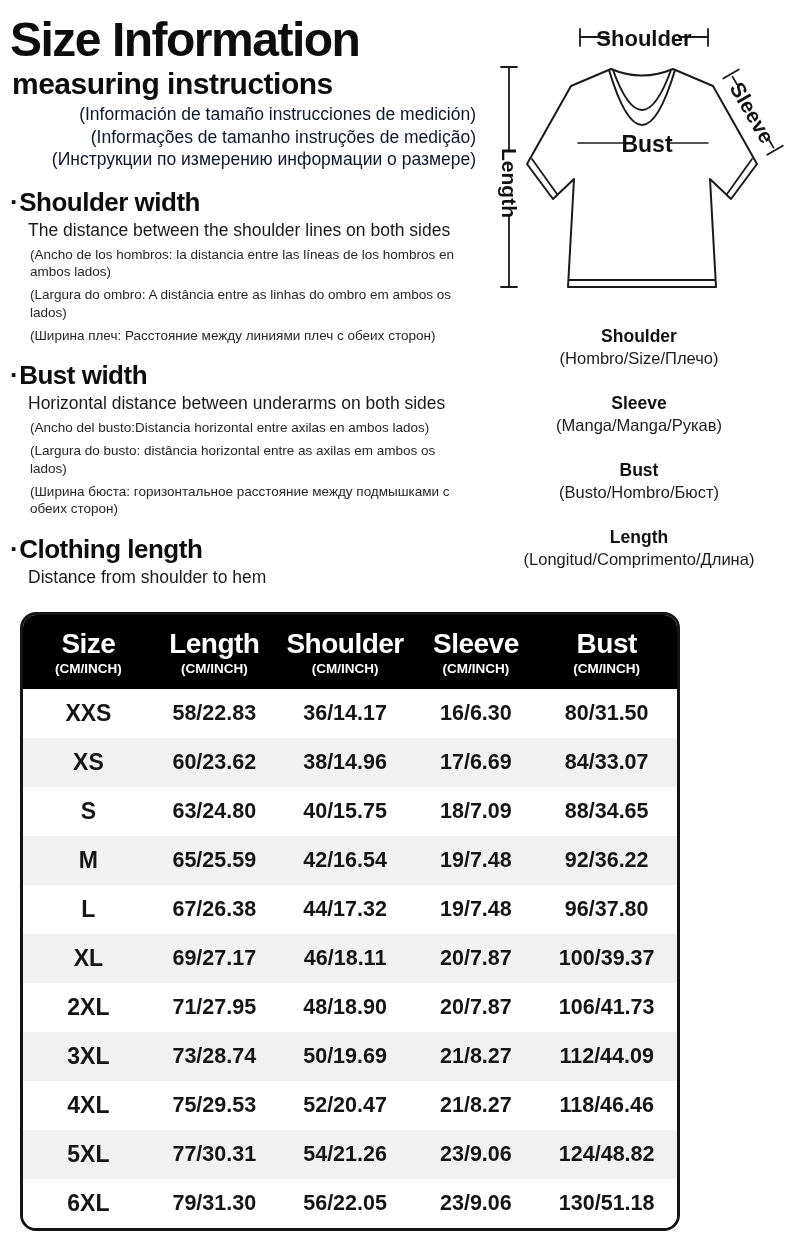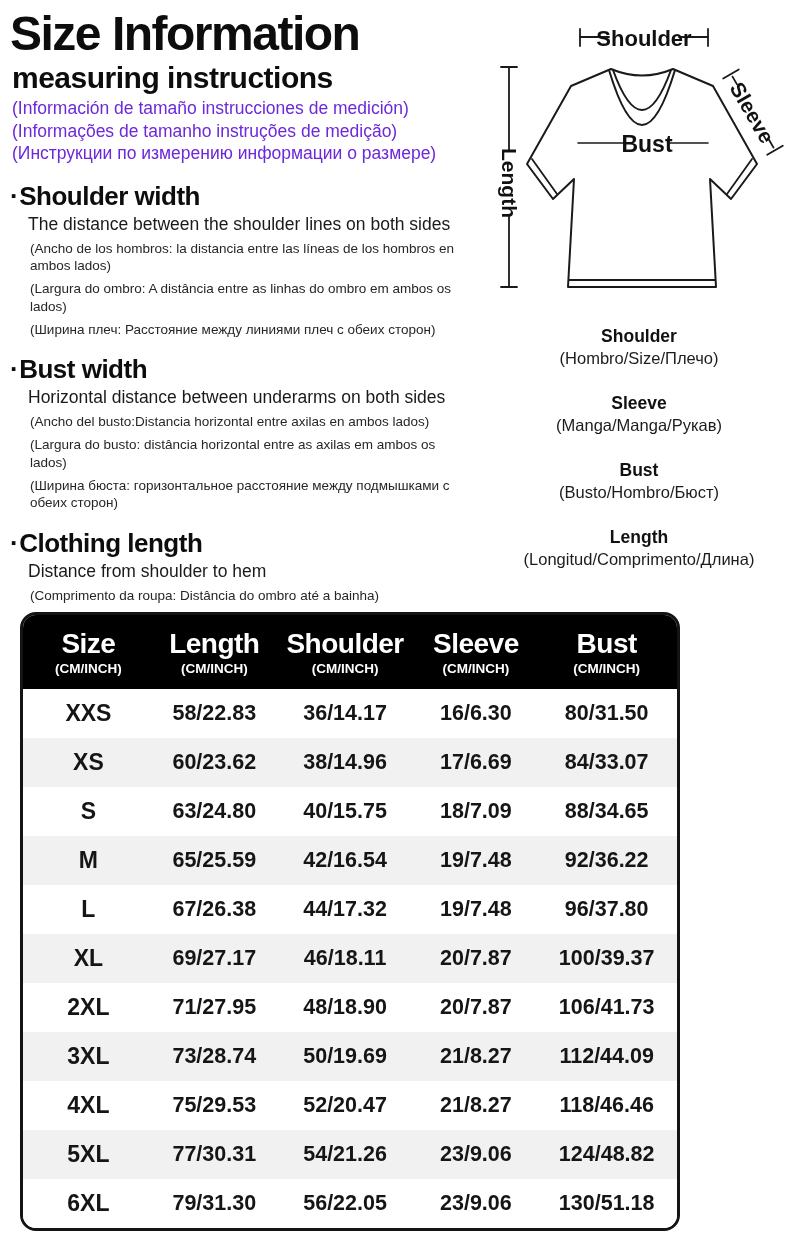--- a/index.html
+++ b/index.html
@@ -7,30 +7,30 @@
   body {
     width:800px; height:1250px;
     background:#ffffff;
     font-family:"Liberation Sans", sans-serif;
     color:#111;
     overflow:hidden;
   }
   .top { position:relative; width:800px; height:606px; }
 
   
-  .left-col { position:absolute; left:10px; top:8px; width:466px; }
+  .left-col { position:absolute; left:10px; top:14px; width:466px; }
   .page-title {
     font-size:48px; font-weight:700; letter-spacing:-1.5px;
     line-height:1.08; margin:0; color:#0d0d0d;
   }
   .page-subtitle {
     font-size:30px; font-weight:700; letter-spacing:-0.5px;
     margin:1px 0 3px 2px; color:#0d0d0d;
   }
-  .hdr-trans { font-size:17.5px; margin:0 0 1px 2px; line-height:1.24; color:#6d28d9; }
+  .hdr-trans { font-size:17.5px; margin:0 0 1px 2px; line-height:1.24; color:#0f172a;text-align:right; }
 
   .section { margin-top:16px; }
   .section h3 { font-size:26px; font-weight:700; margin:0 0 2px 0; letter-spacing:-0.5px; color:#0d0d0d; }
   .section h3 .bullet { font-size:26px; margin-right:1px; }
   .section .desc { font-size:17.5px; margin:0 0 5px 18px; color:#1a1a1a; }
   .section .sm {
     font-size:13.5px; margin:0 0 6px 20px; line-height:1.28;
     color:#262626; max-width:432px;
   }
 
@@ -89,21 +89,20 @@
       <h3><span class="bullet">·</span><span>Bust width</span></h3>
       <p class="desc">Horizontal distance between underarms on both sides</p>
       <p class="sm">(Ancho del busto:Distancia horizontal entre axilas en ambos lados)</p>
       <p class="sm">(Largura do busto: distância horizontal entre as axilas em ambos os lados)</p>
       <p class="sm">(Ширина бюста: горизонтальное расстояние между подмышками с обеих сторон)</p>
     </div>
 
     <div class="section">
       <h3><span class="bullet">·</span><span>Clothing length</span></h3>
       <p class="desc">Distance from shoulder to hem</p>
-      <p class="sm">(Comprimento da roupa: Distância do ombro até a bainha)</p>
     </div>
   </div>
 
   <div class="right-col">
     <svg class="shirt-svg" width="322" height="302" viewBox="0 0 322 302" fill="none" stroke="#1a1a1a" stroke-width="2" stroke-linecap="round" stroke-linejoin="round">
 
       <path d="
         M 133,65
         Q 164,78 195,65
         L 235,82

